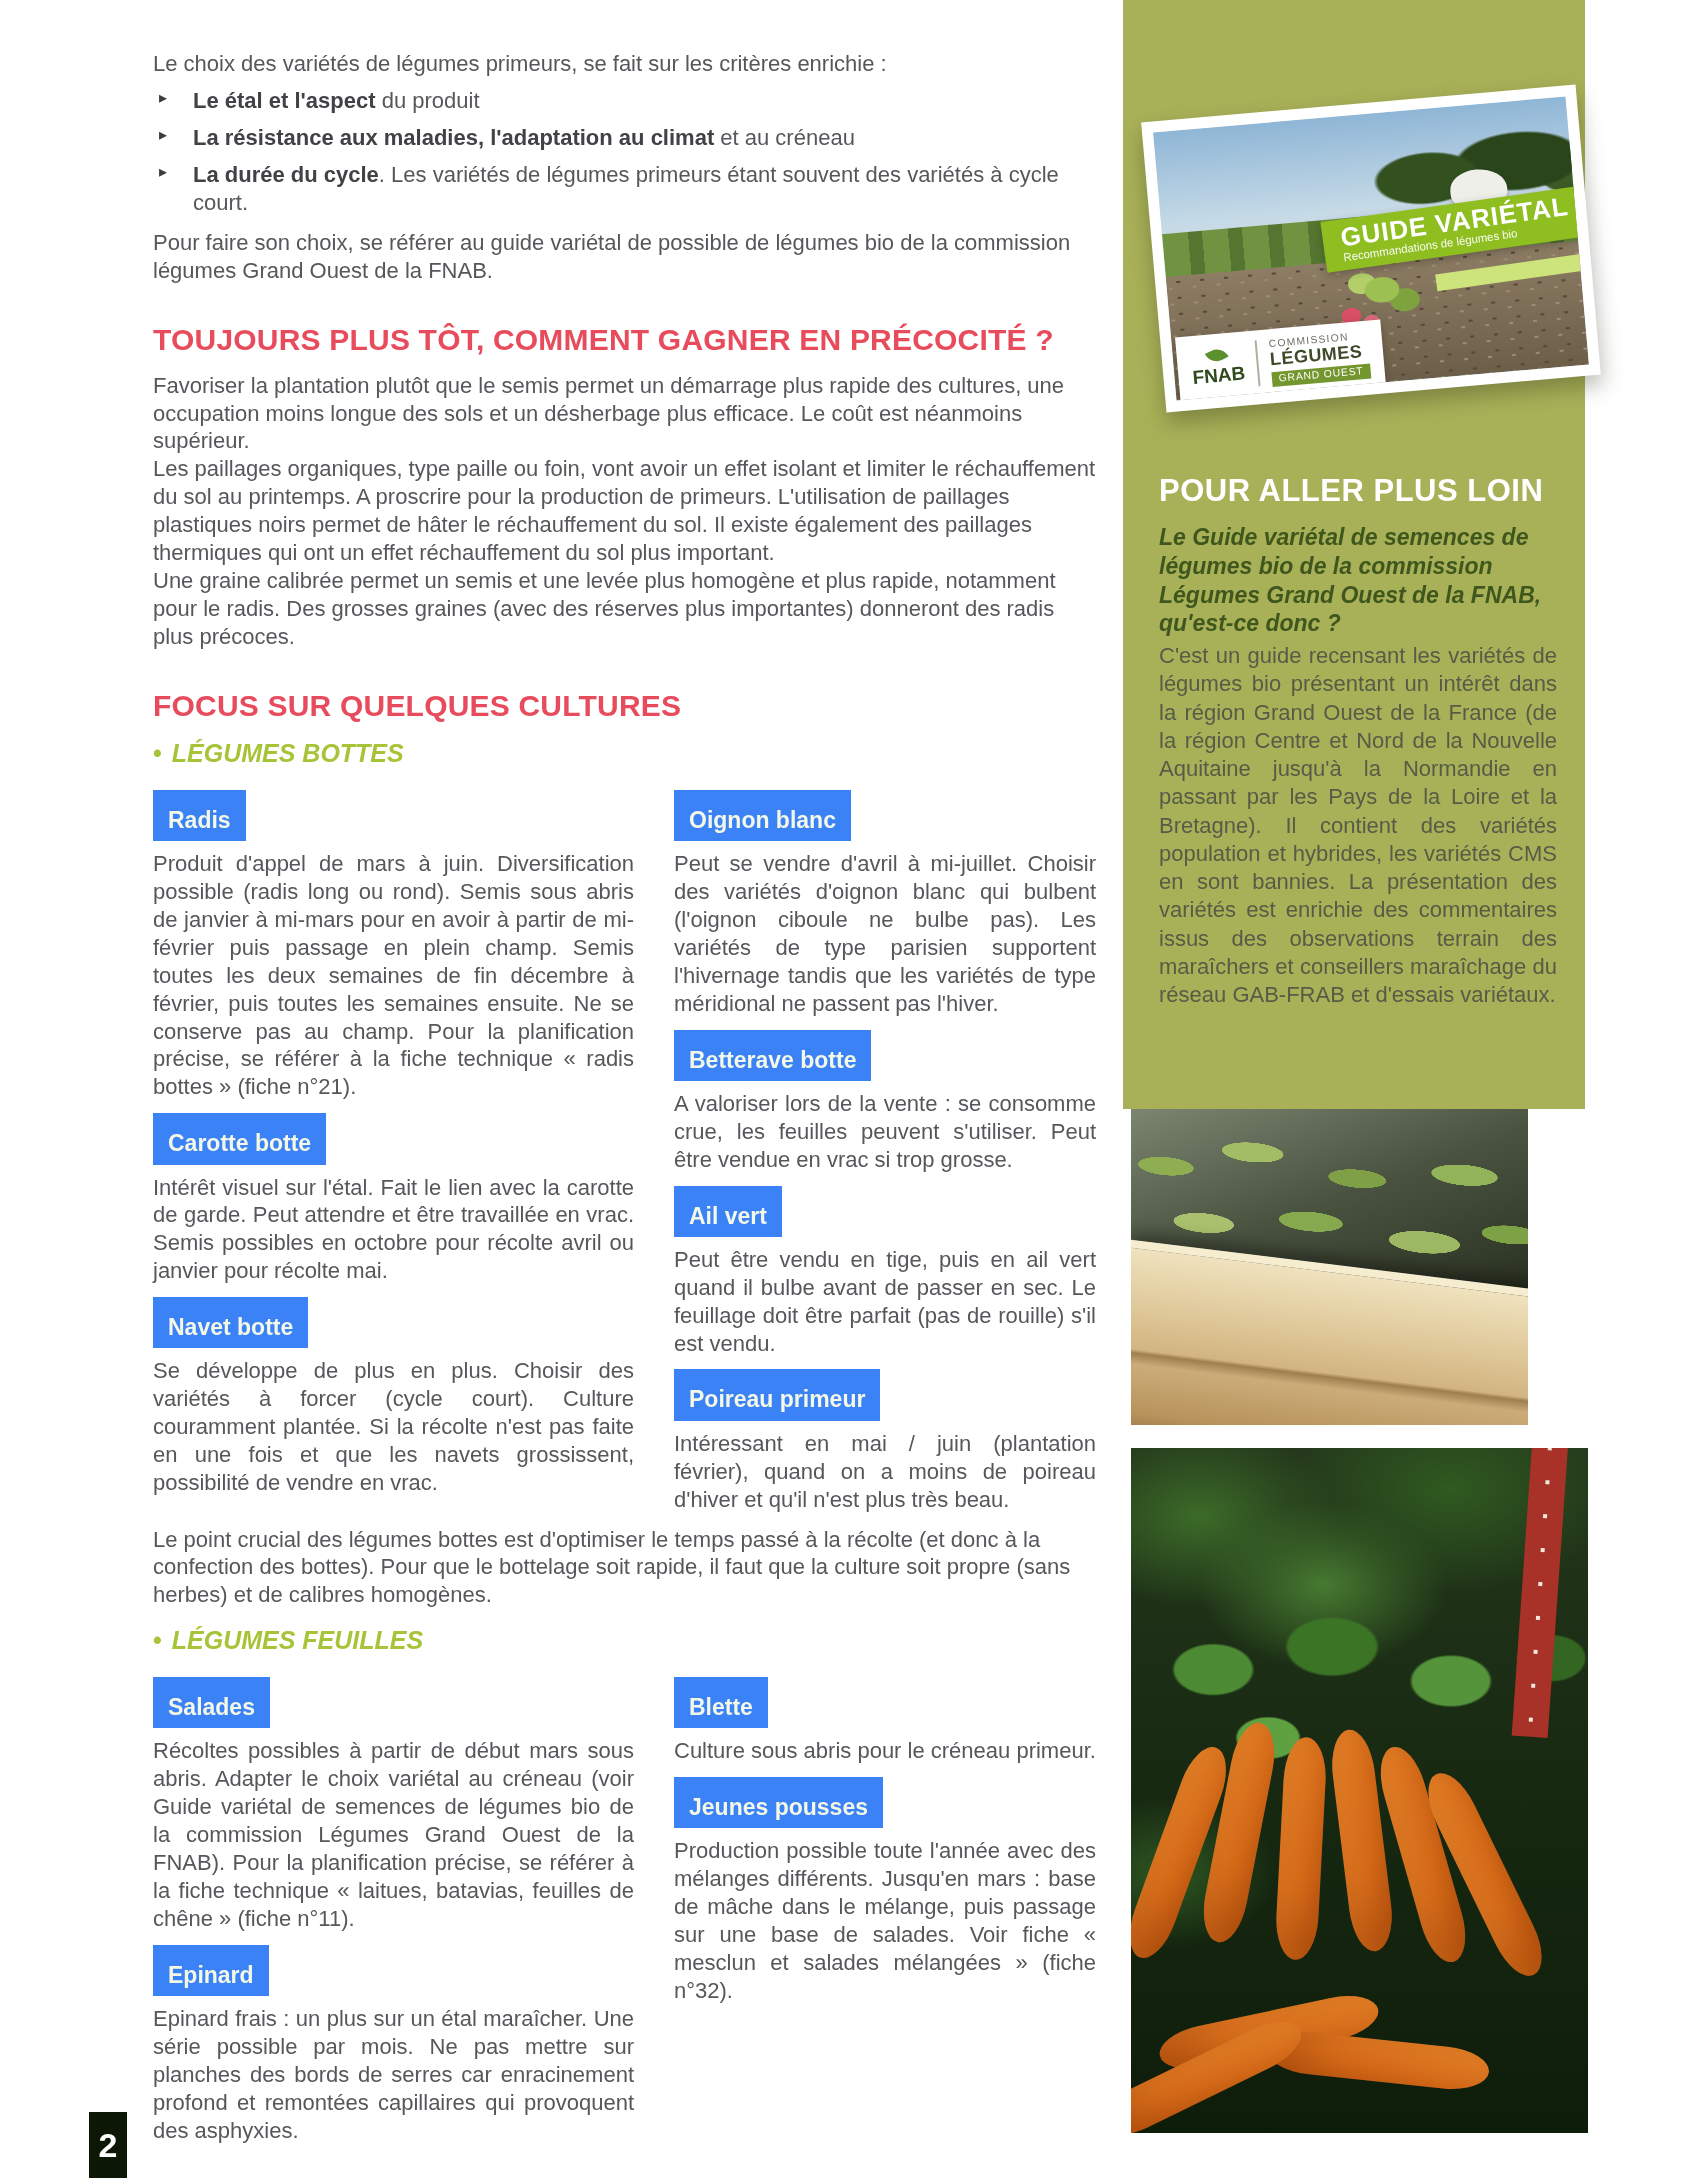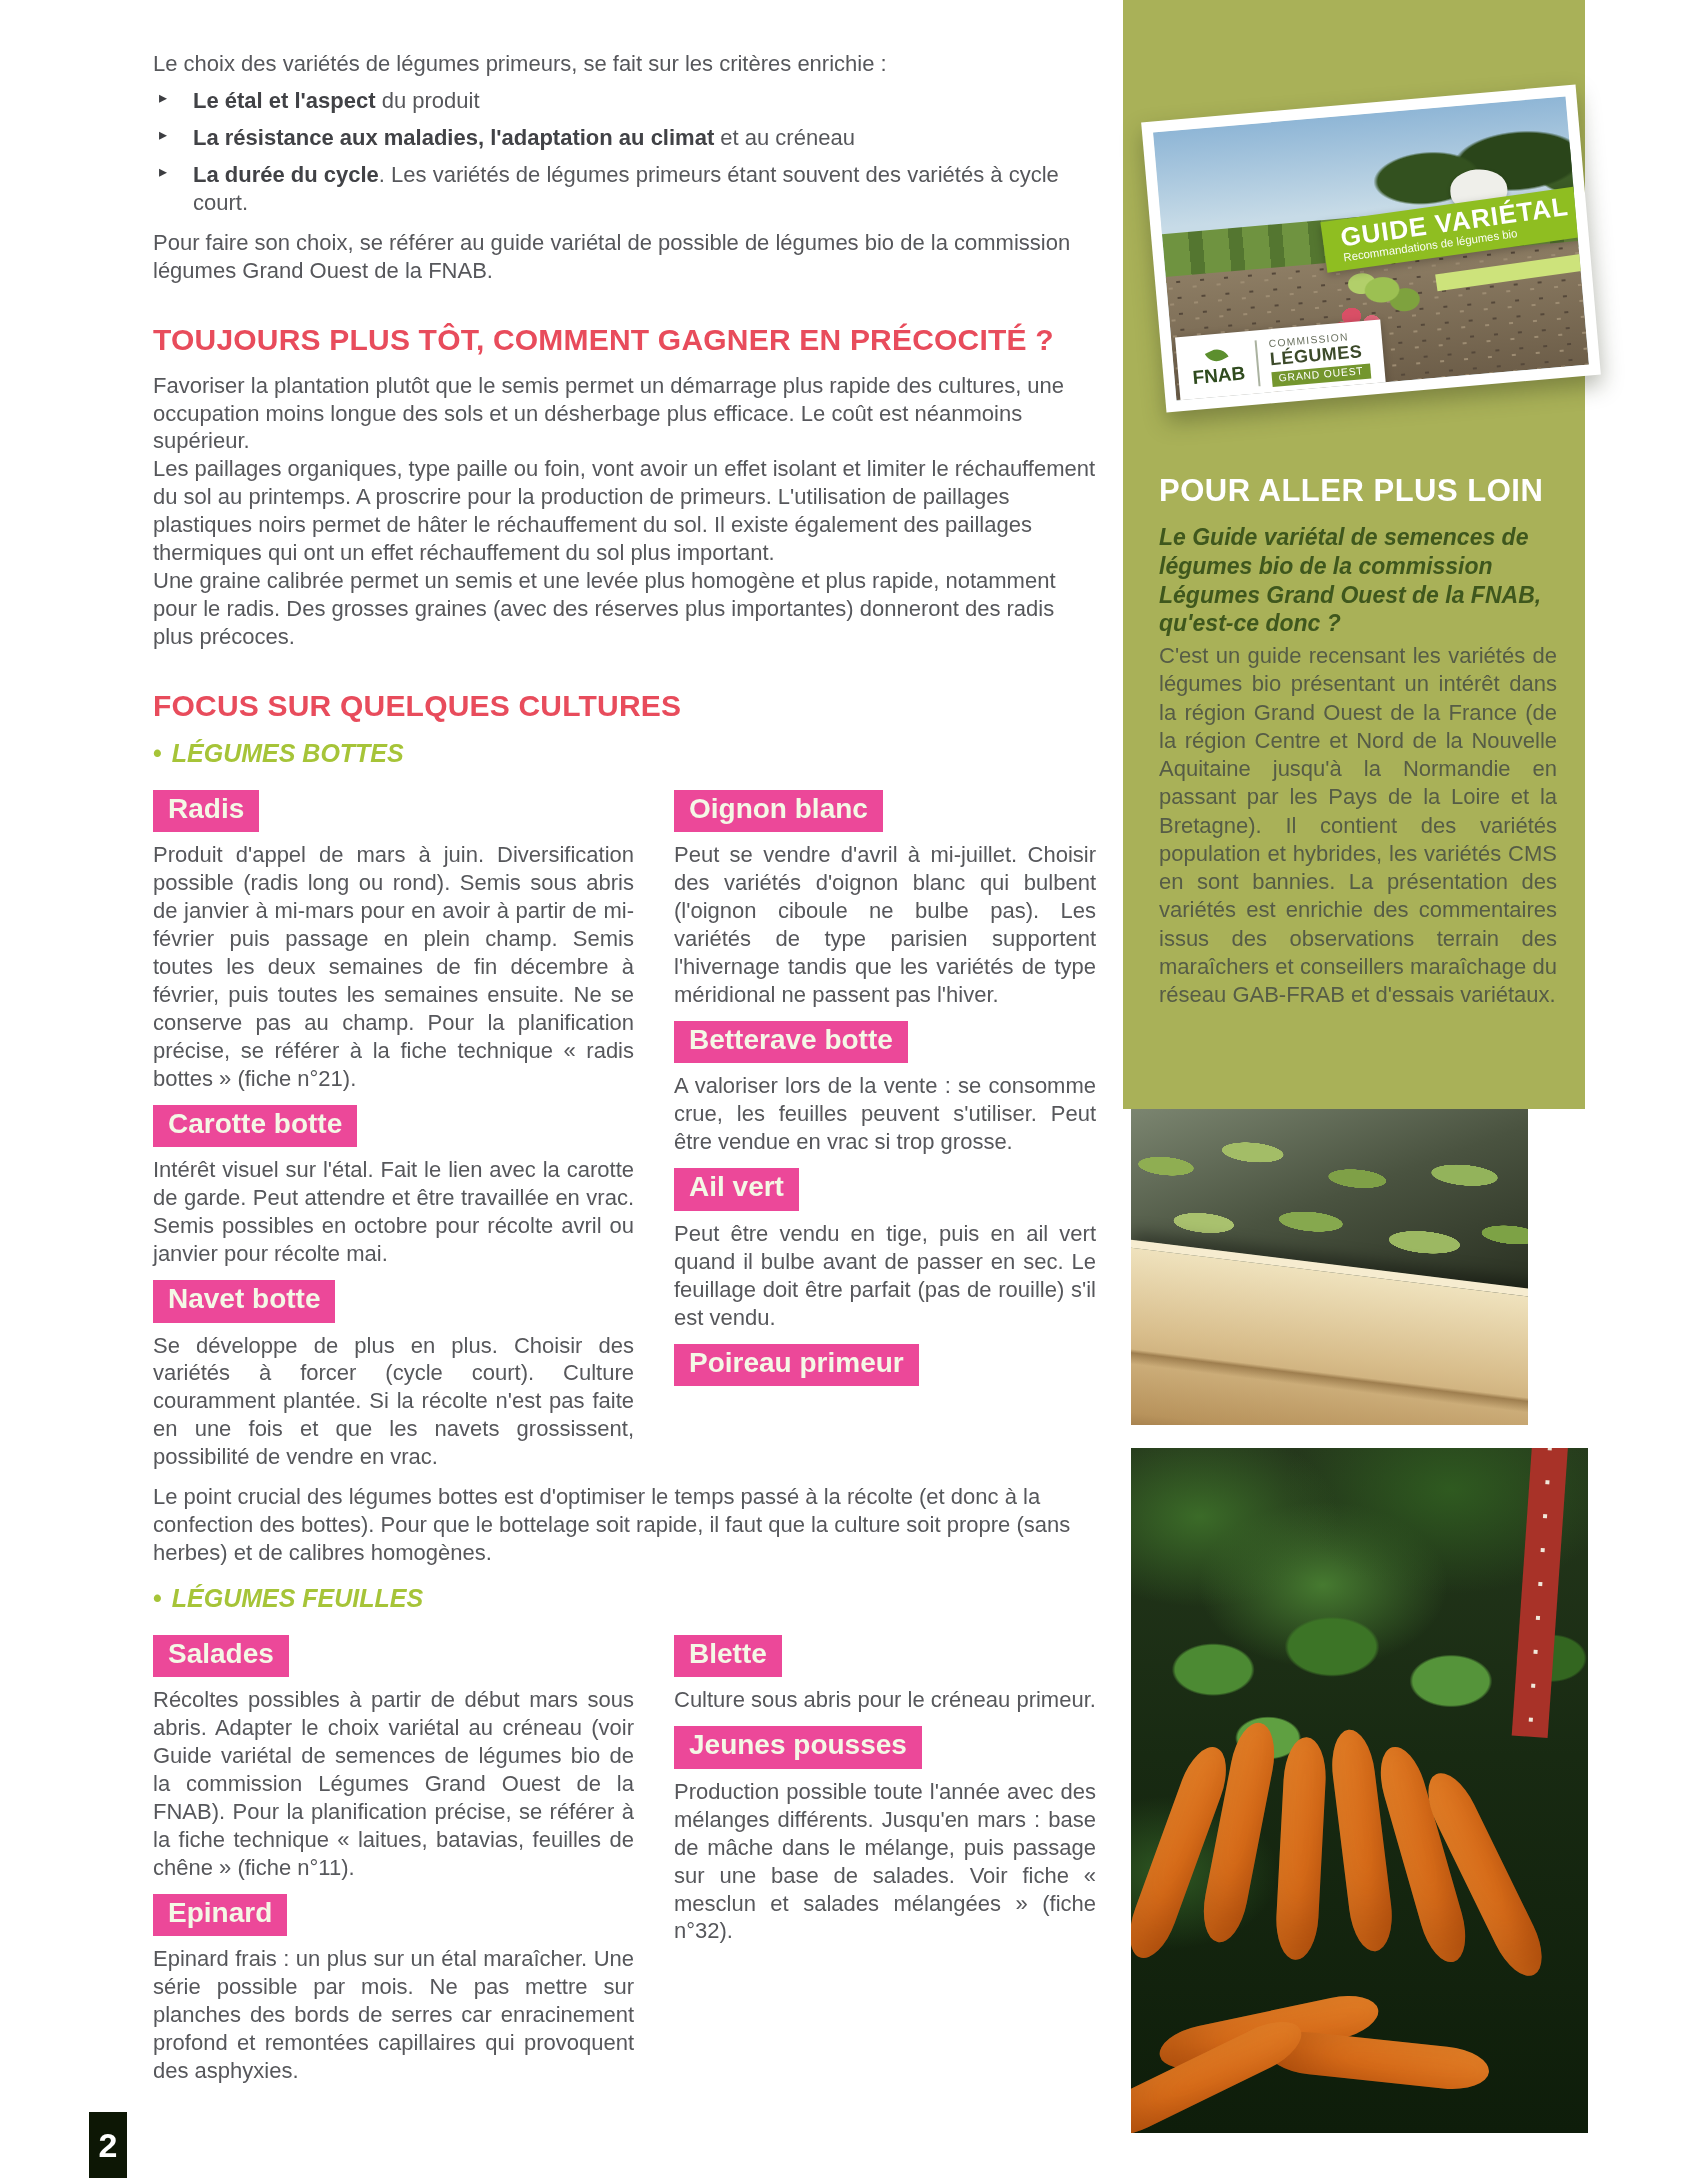--- a/index.html
+++ b/index.html
@@ -15,22 +15,22 @@
   .b{font-weight:bold;color:#414246;}
   .after{margin-top:10px;}
   h2.red{margin:38px 0 16px;font-size:30px;font-weight:800;color:#e84c5c;letter-spacing:0.2px;line-height:1.1;}
   .para{margin-bottom:24px;text-align:left;}
   h3.sub{margin:16px 0 20px;font-size:25px;font-weight:bold;font-style:italic;color:#a6c438;}
   h3.sub .dot{font-style:normal;margin-right:10px;color:#a6c438;}
   .cols{display:flex;gap:40px;align-items:flex-start;}
   .colL{width:481px;}
   .colR{width:422px;}
   .culture{margin-bottom:12px;}
-  .badge{display:inline-block;background:#ec4899;color:#f4f8e6;font-weight:bold;font-size:28px;
-         padding:1px 15px 6px;margin-bottom:9px;}
+  .badge{display:inline-block;background:#3b82f6;color:#f4f8e6;font-weight:bold;font-size:23px;
+         padding:16px 15px 6px;margin-bottom:9px;}
   .culture p{text-align:justify;}
   .closing{margin:20px 0 6px;}
   
   .sidebar{position:absolute;left:1123px;top:0;width:462px;height:1109px;background:#a9b158;}
   .sb-heading{position:absolute;left:36px;top:473px;width:406px;font-size:31px;font-weight:800;
               color:#ffffff;letter-spacing:0.5px;}
   .sb-bold{position:absolute;left:36px;top:523px;width:396px;font-size:23px;font-weight:bold;
            color:#3f571d;line-height:1.25;font-style:italic;}
   .sb-body{position:absolute;left:36px;top:642px;width:398px;font-size:22px;color:#565c46;
            line-height:1.285;text-align:justify;}
@@ -188,20 +188,21 @@
         <div class="culture">
           <span class="badge">Betterave botte</span>
           <p>A valoriser lors de la vente : se consomme crue, les feuilles peuvent s'utiliser. Peut être vendue en vrac si trop grosse.</p>
         </div>
         <div class="culture">
           <span class="badge">Ail vert</span>
           <p>Peut être vendu en tige, puis en ail vert quand il bulbe avant de passer en sec. Le feuillage doit être parfait (pas de rouille) s'il est vendu.</p>
         </div>
         <div class="culture">
           <span class="badge">Poireau primeur</span>
+          <p>Intéressant en mai / juin (plantation février), quand on a moins de poireau d'hiver et qu'il n'est plus très beau.</p>
         </div>
       </div>
     </div>
 
     <p class="para closing">Le point crucial des légumes bottes est d'optimiser le temps passé à la récolte (et donc à la confection des bottes). Pour que le bottelage soit rapide, il faut que la culture soit propre (sans herbes) et de calibres homogènes.</p>
 
     <h3 class="sub"><span class="dot">•</span><span>LÉGUMES FEUILLES</span></h3>
 
     <div class="cols">
       <div class="colL">

